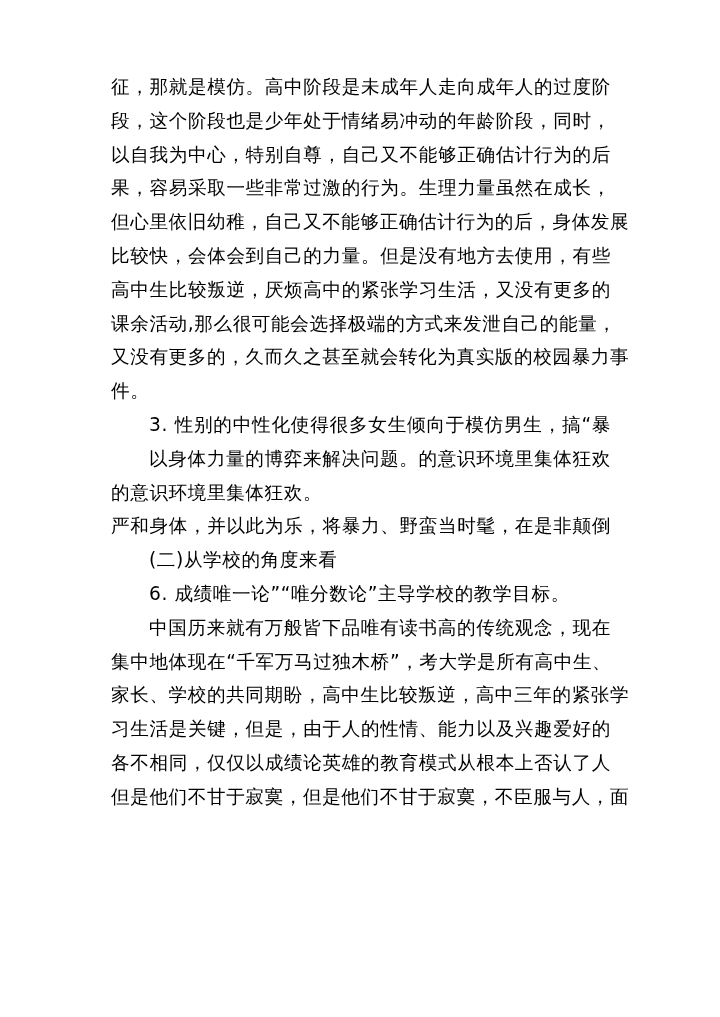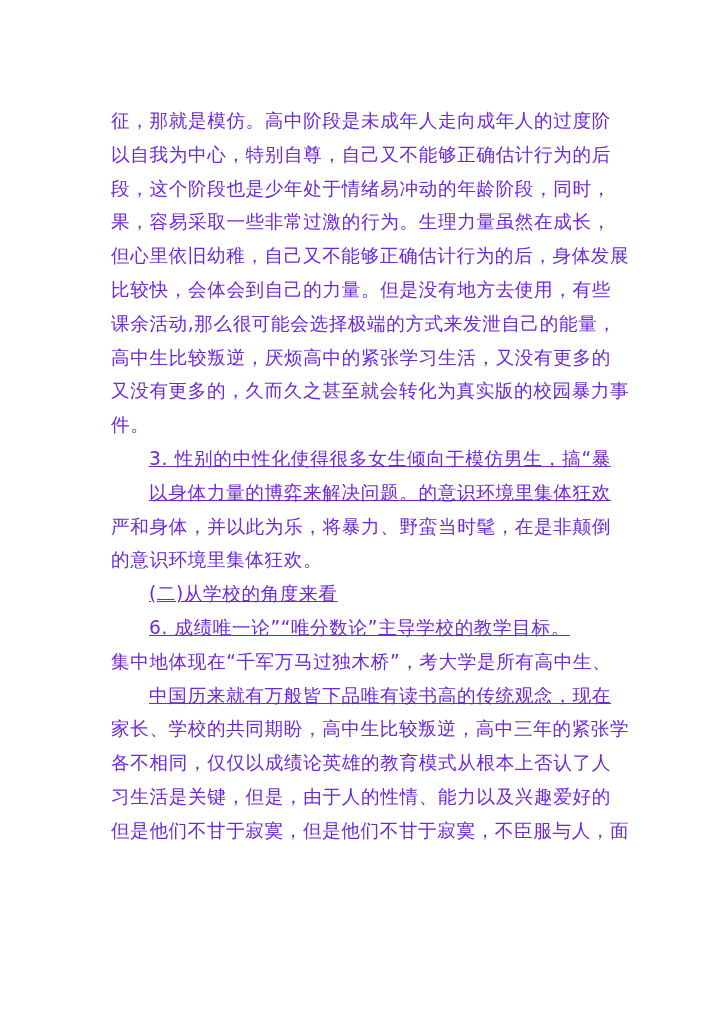--- a/index.html
+++ b/index.html
@@ -9,85 +9,84 @@
   }
   body {
     width: 720px;
     height: 1017px;
     position: relative;
     overflow: hidden;
   }
   .page {
     position: absolute;
     left: 111px;
-    top: 104px;
+    top: 70px;
     width: 500px;
     font-family: "DejaVu Sans", "Liberation Sans", sans-serif;
     font-size: 18.6px;
     line-height: 33.8px;
-    color: #6d28d9;
+    color: #000000;
     letter-spacing: 0.6px;
   }
   .para {
     margin: 0;
     text-align: justify;
     text-align-last: left;
   }
   .line {
     display: block;
     white-space: nowrap;
     text-align: justify;
     text-align-last: justify;
   }
   .line.last {
     text-align-last: left;
   }
   .line.indent {
     padding-left: 38px;
-    text-decoration: underline;
   }
 </style>
 </head>
 <body>
 
 <div class="page">
 
   <div class="para">
     <span class="line">征，那就是模仿。高中阶段是未成年人走向成年人的过度阶</span>
+    <span class="line">段，这个阶段也是少年处于情绪易冲动的年龄阶段，同时，</span>
     <span class="line">以自我为中心，特别自尊，自己又不能够正确估计行为的后</span>
-    <span class="line">段，这个阶段也是少年处于情绪易冲动的年龄阶段，同时，</span>
     <span class="line">果，容易采取一些非常过激的行为。生理力量虽然在成长，</span>
     <span class="line">但心里依旧幼稚，自己又不能够正确估计行为的后，身体发展</span>
     <span class="line">比较快，会体会到自己的力量。但是没有地方去使用，有些</span>
+    <span class="line">高中生比较叛逆，厌烦高中的紧张学习生活，又没有更多的</span>
     <span class="line">课余活动,那么很可能会选择极端的方式来发泄自己的能量，</span>
-    <span class="line">高中生比较叛逆，厌烦高中的紧张学习生活，又没有更多的</span>
     <span class="line">又没有更多的，久而久之甚至就会转化为真实版的校园暴力事</span>
     <span class="line last">件。</span>
   </div>
 
   <div class="para">
     <span class="line indent">3. 性别的中性化使得很多女生倾向于模仿男生，搞“暴</span>
   </div>
 
   <div class="para">
     <span class="line indent">以身体力量的博弈来解决问题。的意识环境里集体狂欢</span>
+    <span class="line last">的意识环境里集体狂欢。</span>
     <span class="line">严和身体，并以此为乐，将暴力、野蛮当时髦，在是非颠倒</span>
-    <span class="line last">的意识环境里集体狂欢。</span>
   </div>
 
   <div class="para">
     <span class="line indent last">(二)从学校的角度来看</span>
   </div>
 
   <div class="para">
     <span class="line indent last">6. 成绩唯一论”“唯分数论”主导学校的教学目标。</span>
   </div>
 
   <div class="para">
+    <span class="line indent">中国历来就有万般皆下品唯有读书高的传统观念，现在</span>
     <span class="line">集中地体现在“千军万马过独木桥”，考大学是所有高中生、</span>
-    <span class="line indent">中国历来就有万般皆下品唯有读书高的传统观念，现在</span>
     <span class="line">家长、学校的共同期盼，高中生比较叛逆，高中三年的紧张学</span>
+    <span class="line">习生活是关键，但是，由于人的性情、能力以及兴趣爱好的</span>
     <span class="line">各不相同，仅仅以成绩论英雄的教育模式从根本上否认了人</span>
-    <span class="line">习生活是关键，但是，由于人的性情、能力以及兴趣爱好的</span>
     <span class="line">但是他们不甘于寂寞，但是他们不甘于寂寞，不臣服与人，面</span>
   </div>
 
 </div>
 
 </body></html>

